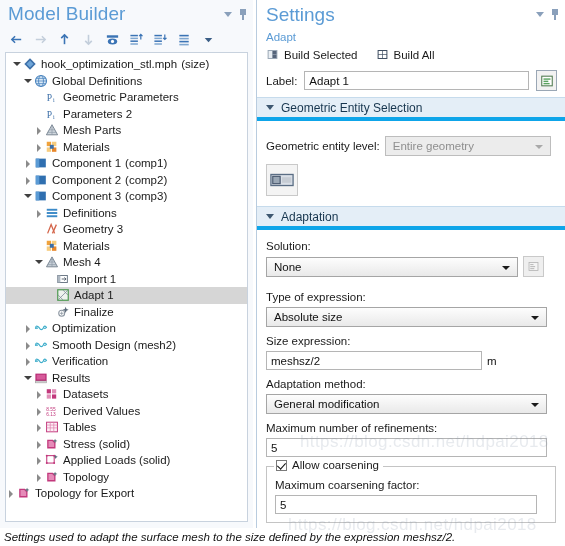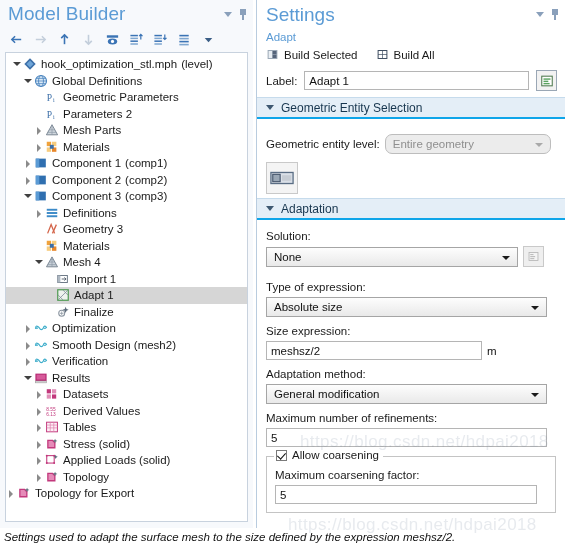--- a/index.html
+++ b/index.html
@@ -173,21 +173,21 @@
     border: 1px solid #9aa7b5;
     background: #f2f2f2;
     box-sizing: border-box;
     display: flex; align-items: center; justify-content: center;
     flex: 0 0 21px;
   }
 
   .section-bar {
     background: #e4eef7;
     border-top: 1px solid #c6dbec;
-    border-bottom: 2px solid #0ea5e9;
+    border-bottom: 4px solid #0ea5e9;
     height: 19px;
     display: flex; align-items: center;
     padding-left: 9px;
     gap: 7px;
   }
   .sec-tri {
     width: 0; height: 0;
     border-left: 4.5px solid transparent;
     border-right: 4.5px solid transparent;
     border-top: 5px solid #3e5871;
@@ -358,21 +358,21 @@
     <div class="mb-tree-wrap">
       <div class="tree" id="tree">
           <div class="tnode">
             <div style="flex: 0 0 6px; height: 1px;"></div>
             <div class="twist open"></div>
             <span class="ticon"><svg width="14" height="14" viewBox="0 0 16 16">
                 <path d="M8 1.5 L14.5 8 L8 14.5 L1.5 8 Z" fill="#3c6fa8"></path>
                 <path d="M8 4 L12 8 L8 12 L4 8 Z" fill="#6fa5d8"></path>
               </svg></span>
             <span class="tlabel">hook_optimization_stl.mph</span>
-            <span class="tlabel ital" style="margin-left: 4px;">(level)</span>
+            <span class="tlabel ital" style="margin-left: 4px;">(size)</span>
           </div>
           <div class="tnode">
             <div style="flex: 0 0 17px; height: 1px;"></div>
             <div class="twist open"></div>
             <span class="ticon"><svg width="14" height="14" viewBox="0 0 16 16">
                 <circle cx="8" cy="8" r="6.3" fill="#dceaf7" stroke="#4d86bf" stroke-width="1.3"></circle>
                 <ellipse cx="8" cy="8" rx="2.8" ry="6.3" fill="none" stroke="#4d86bf" stroke-width="1"></ellipse>
                 <path d="M1.7 8 H14.3 M2.6 5 H13.4 M2.6 11 H13.4" stroke="#4d86bf" stroke-width="0.9" fill="none"></path>
               </svg></span>
             <span class="tlabel">Global Definitions</span>
@@ -674,37 +674,37 @@
       </div>
     </div>
 
     <div class="section-bar">
       <div class="sec-tri"></div>
       <div class="sec-title">Geometric Entity Selection</div>
     </div>
     <div class="sec-body">
       <div class="row" style="margin-top:9px;">
         <span class="lab-text">Geometric entity level:</span>
-        <div class="combo disabled" style="width:166px;border-radius:7px;">
+        <div class="combo disabled" style="width:166px;">
           <span>Entire geometry</span>
           <span class="arrow"></span>
         </div>
       </div>
       <div style="margin-top:8px;">
         <div class="sq-btn" style="width:32px;height:32px;border-color:#c9c9c9;background:#f4f4f4;">
           <svg width="24" height="16" viewBox="0 0 26 16">
             <rect x="1" y="2" width="24" height="12" fill="#d9dfe7" stroke="#5a6d84" stroke-width="1.4"></rect>
             <rect x="3" y="4" width="8" height="8" fill="#9aa7b5" stroke="#44546a" stroke-width="1.2"></rect>
             <rect x="13" y="5" width="10" height="6" fill="#c6ccd4"></rect>
           </svg>
         </div>
       </div>
     </div>
 
-    <div class="section-bar" style="">
+    <div class="section-bar" style="margin-top:6px;">
       <div class="sec-tri"></div>
       <div class="sec-title">Adaptation</div>
     </div>
     <div class="sec-body">
 
       <div class="fld-label">Solution:</div>
       <div class="row">
         <div class="combo" style="width:252px;">
           <span>None</span>
           <span class="arrow"></span>

